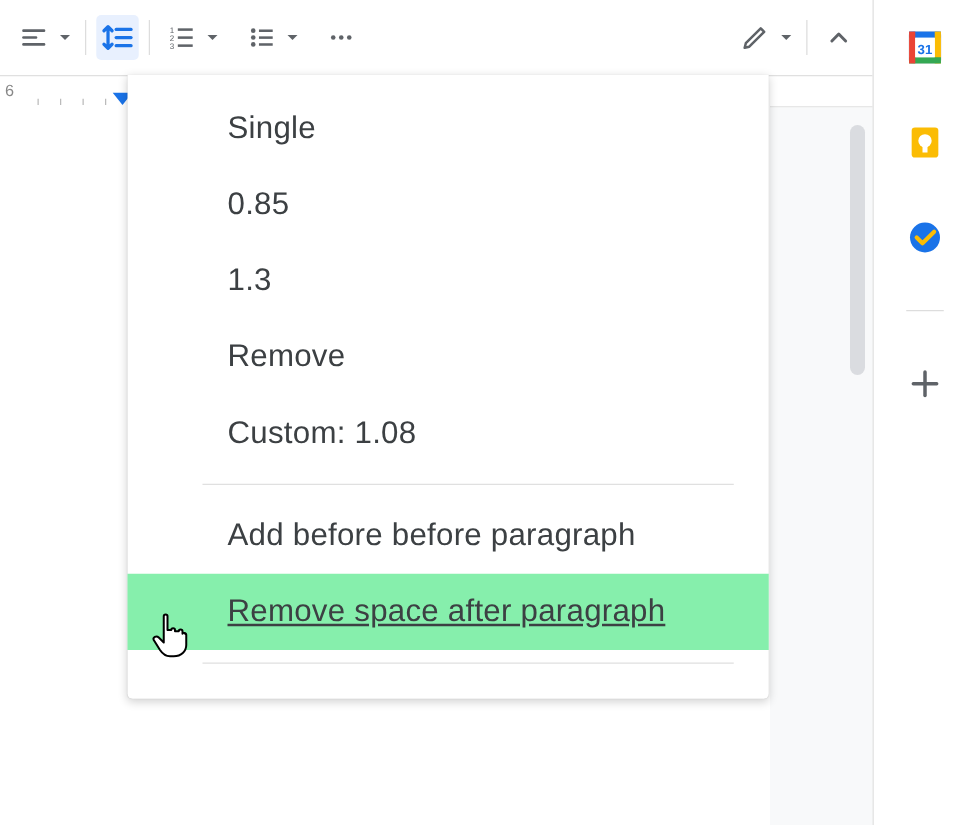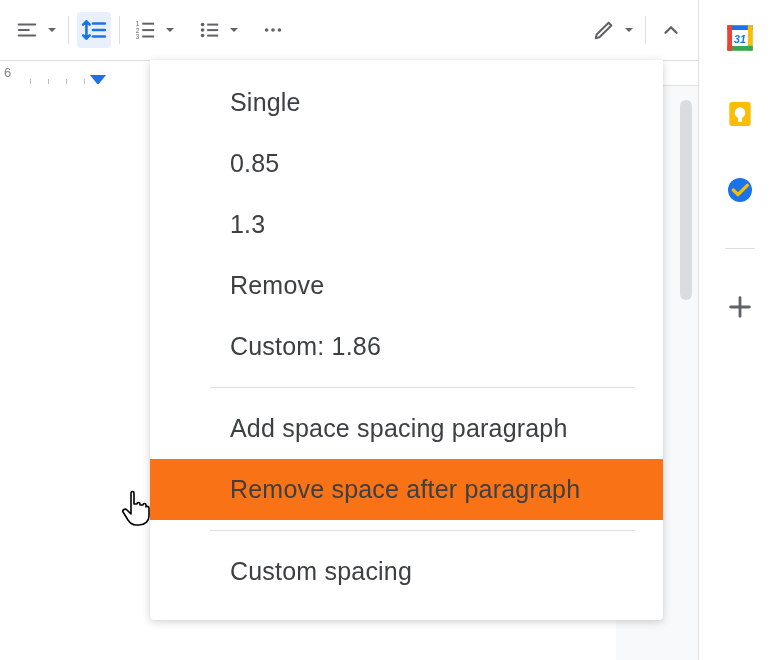--- a/index.html
+++ b/index.html
@@ -101,21 +101,20 @@
       padding-top: 20px;
       gap: 40px;
     }
     .side-icon {
       width: 36px;
       height: 36px;
       display: flex;
       align-items: center;
       justify-content: center;
       cursor: pointer;
-      font-style: italic;
     }
     .side-sep {
       width: 30px;
       height: 1px;
       background: #ddd;
       margin: 0;
     }
 
     
     .doc-area {
@@ -148,31 +147,31 @@
     .menu {
       position: absolute;
       left: 102px;
       top: 60px;
       width: 513px;
       background: #fff;
       border-radius: 0 0 4px 4px;
       box-shadow: 0 2px 8px rgba(0,0,0,.18), 0 0 1px rgba(0,0,0,.1);
       padding: 12px 0 18px 0;
       z-index: 10;
-      margin-left: 48px;
     }
     .menu-item {
       font-size: 25px;
       color: #3c4043;
       padding: 16px 28px 16px 80px;
       cursor: pointer;
       letter-spacing: .2px;
     }
     .menu-item.hovered {
-      background: #f97316;
+      background: #86efac;
+      text-decoration: underline;
     }
     .menu-sep {
       height: 1px;
       background: #e0e0e0;
       margin: 10px 28px 10px 60px;
     }
 
     
     .cursor-hand {
       position: absolute;
@@ -337,25 +336,24 @@
       <line x1="4" y1="12" x2="20" y2="12"></line>
     </svg>
   </div>
 </div>
 
 <div class="menu">
   <div class="menu-item">Single</div>
   <div class="menu-item">0.85</div>
   <div class="menu-item">1.3</div>
   <div class="menu-item">Remove</div>
-  <div class="menu-item">Custom: 1.86</div>
+  <div class="menu-item">Custom: 1.08</div>
   <div class="menu-sep"></div>
-  <div class="menu-item">Add space spacing paragraph</div>
+  <div class="menu-item">Add before before paragraph</div>
   <div class="menu-item hovered">Remove space after paragraph</div>
   <div class="menu-sep"></div>
-  <div class="menu-item">Custom spacing</div>
 </div>
 
 <div class="cursor-hand">
   <svg width="34" height="40" viewBox="0 0 34 40">
     <path d="M11 5 C11 3 14 3 14 5 L14 16 L17 16 C17 14 20 14 20 16 L20 17 L23 17 C23 15 26 15 26 17 L26 19 C26 18 29 18 29 20 L29 28 C29 33 25 37 19 37 L16 37 C12 37 10 35 8 32 L3 24 C2 22 5 20 7 22 L11 26 Z" fill="#fff" stroke="#000" stroke-width="1.6" stroke-linejoin="round"></path>
   </svg>
 </div>
 
 </body></html>

